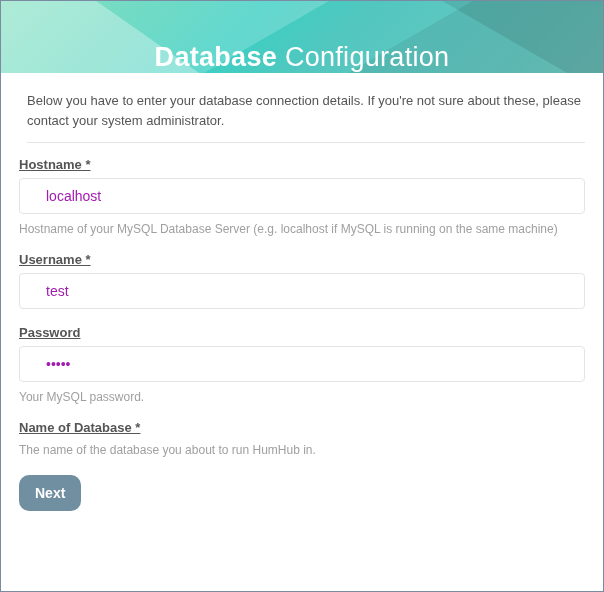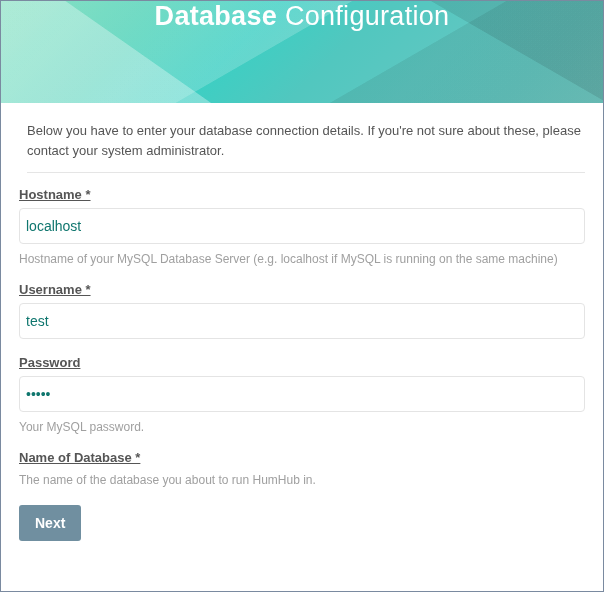--- a/index.html
+++ b/index.html
@@ -8,34 +8,34 @@
     font-family: -apple-system, BlinkMacSystemFont, "Segoe UI", "Helvetica Neue", Arial, sans-serif;
     background: #fff;
   }
   .panel {
     width: 604px;
     min-height: 592px;
     border: 1px solid #7a8aa0;
     background: #fff;
   }
   .panel-header {
-    height: 102px;
+    height: 72px;
     background:
       linear-gradient(135deg,
         #6adab3 0%,
         #4fd2b7 22%,
         #3dcfc3 40%,
         #51c7bf 55%,
         #5dc7c1 70%,
         #64c6c0 85%,
         #6fc8c1 100%);
     position: relative;
     overflow: hidden;
     display: flex;
-    align-items: flex-start;
+    align-items: flex-end;
     justify-content: center;
   }
   
   .panel-header::before,
   .panel-header::after {
     content: "";
     position: absolute;
     inset: 0;
     background:
       linear-gradient( 35deg, rgba(255,255,255,0.18) 0 28%, transparent 28.2%),
@@ -73,42 +73,42 @@
     display: block;
     font-weight: 700;
     color: #555;
     font-size: 13px;
     margin-bottom: 6px;
     text-decoration: underline;
   }
   .form-control {
     width: 100%;
     height: 36px;
-    padding: 6px 6px;
+    padding: 6px 26px;
     font-size: 14px;
-    color: #0f766e;
+    color: #a21caf;
     background: #fff;
     border: 1px solid #e4e4e4;
     border-radius: 4px;
     font-family: inherit;
   }
   .help-text {
     margin-top: 8px;
     font-size: 12px;
     color: #a0a0a0;
   }
   .btn-next {
     display: inline-block;
     min-width: 62px;
     height: 36px;
     padding: 0 16px;
     background: #708fa0;
     color: #fff;
     border: none;
-    border-radius: 3px;
+    border-radius: 10px;
     font-size: 14px;
     font-weight: 600;
     cursor: pointer;
   }
 </style>
 </head>
 <body>
 
 <div class="panel">
 

